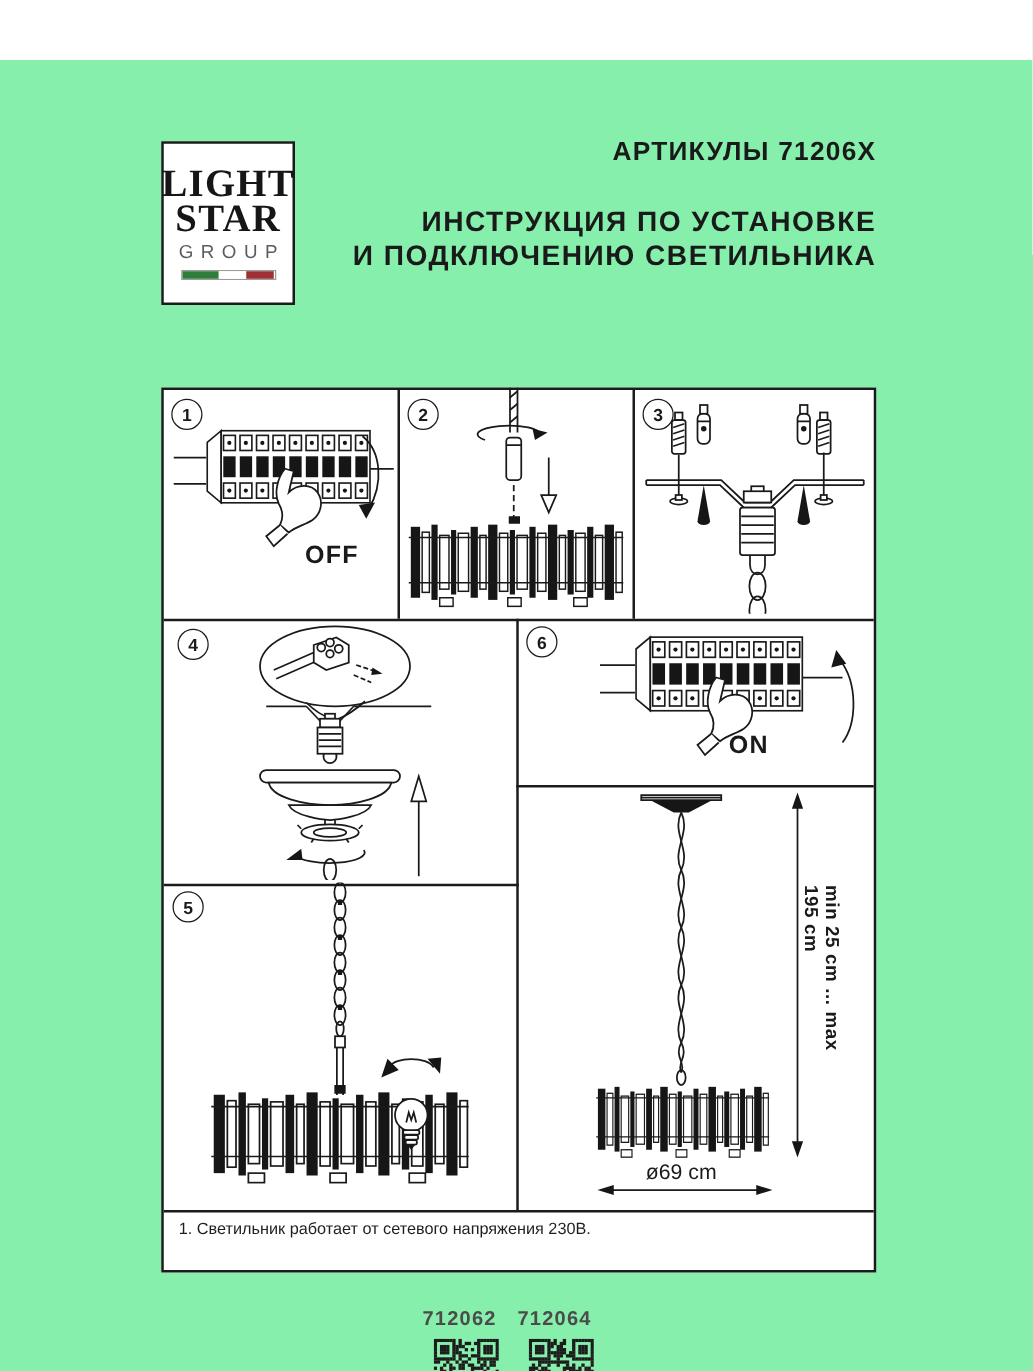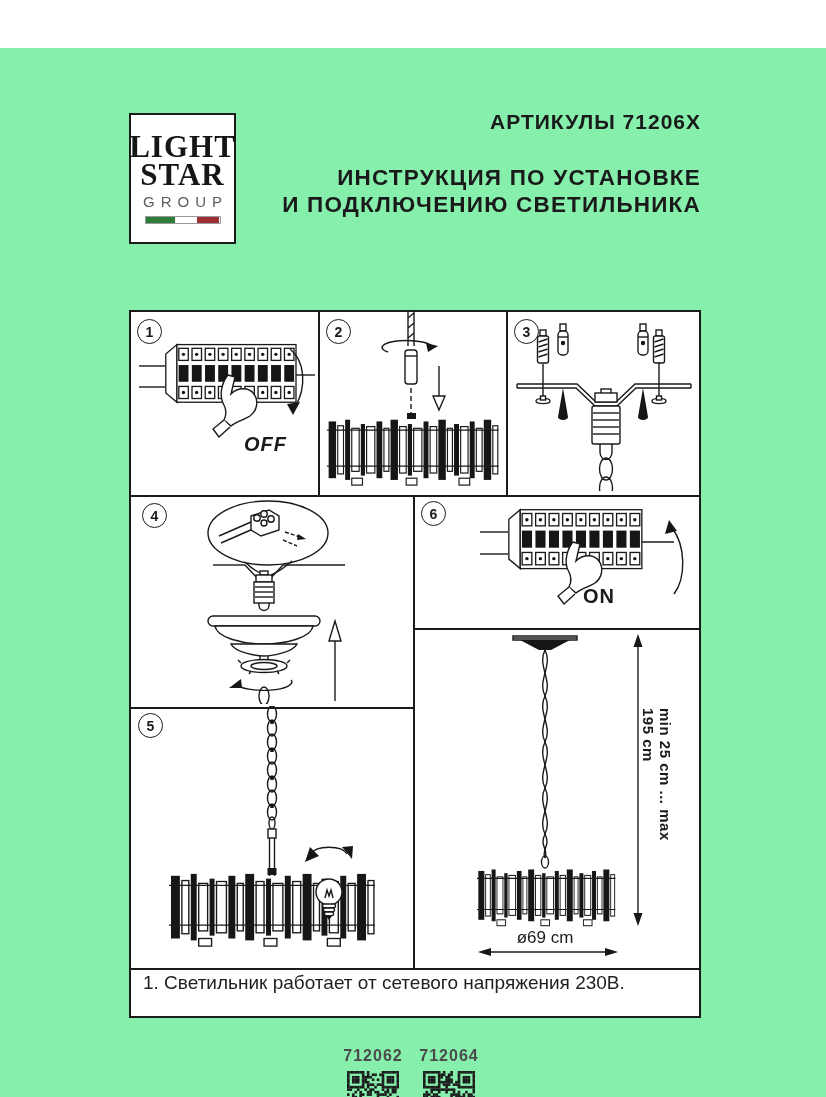--- a/index.html
+++ b/index.html
@@ -32,23 +32,23 @@
   .badge{width:25px;height:25px;border:1.8px solid #1b1b1b;border-radius:50%;box-sizing:border-box;
          display:flex;align-items:center;justify-content:center;font-size:14px;font-weight:700;background:#fff;}
 
   .biglabel{font-size:20px;font-weight:700;letter-spacing:1px;}
   .vtext{writing-mode:vertical-rl;font-size:15px;font-weight:700;letter-spacing:0.5px;
          height:150px;display:flex;align-items:center;}
   .dialabel{width:96px;text-align:center;font-size:17px;font-weight:400;}
 
   
   #notes{left:131px;top:918px;width:568px;height:50px;padding:7px 0 0 12px;box-sizing:border-box;
-         font-size:19px;line-height:19px;color:#1f1f1f;}
-
-  .code{width:70px;text-align:center;font-size:16px;font-weight:700;letter-spacing:1px;color:#4b4b4b;}
+         font-size:13px;line-height:19px;color:#1f1f1f;}
+
+  .code{width:70px;text-align:left;font-size:16px;font-weight:700;letter-spacing:1px;color:#4b4b4b;}
 
   
   svg .ln{stroke:#1a1a1a;stroke-width:1.4;fill:none;}
   svg .wt{fill:#ffffff;stroke:#1a1a1a;stroke-width:1.4;}
   svg .bk{fill:#161616;stroke:none;}
 </style>
 </head>
 <body>
 
 <div id="page">
@@ -184,21 +184,21 @@
       <use href="#breaker" transform="translate(26,8) scale(0.93)"></use>
     </g>
     <g>
       <use href="#handg" transform="translate(91,44)"></use>
     </g>
     <g>
       <path class="ln" d="M153,18 C168,30 170,56 158,76" stroke-width="2"></path>
       <polygon class="bk" points="156,84 163,71 150,73"></polygon>
     </g>
   </svg>
-  <div class="abs biglabel" style="left:244px;top:385px;font-style:italic;">OFF</div>
+  <div class="abs biglabel" style="left:244px;top:385px;">OFF</div>
 
   <svg class="abs" style="left:322px;top:262px;" width="181" height="181" viewBox="0 0 181 181">
     <g>
       <line class="ln" x1="86" y1="0" x2="86" y2="36"></line>
       <line class="ln" x1="92" y1="0" x2="92" y2="36"></line>
       <line class="ln" x1="86" y1="8" x2="92" y2="3"></line>
       <line class="ln" x1="86" y1="18" x2="92" y2="13"></line>
       <line class="ln" x1="86" y1="28" x2="92" y2="23"></line>
       <rect class="wt" x="83" y="40" width="12" height="34" rx="3"></rect>
       <line class="ln" x1="83" y1="46" x2="95" y2="46"></line>

